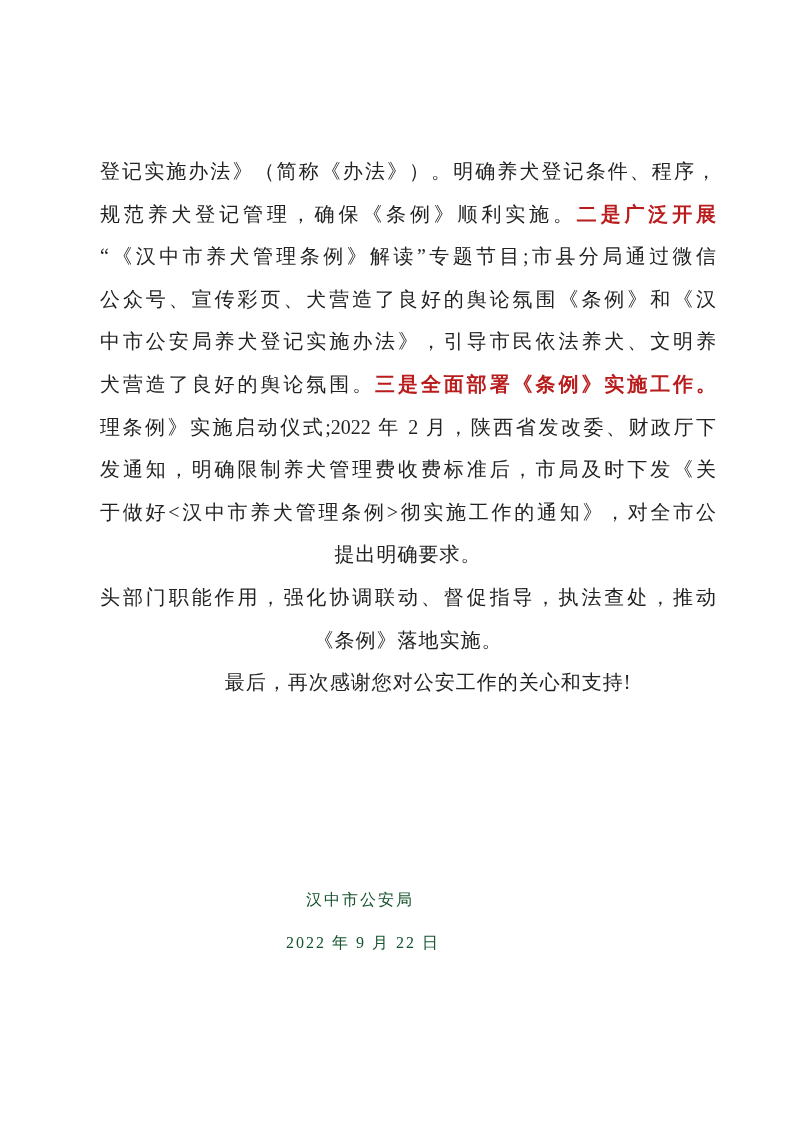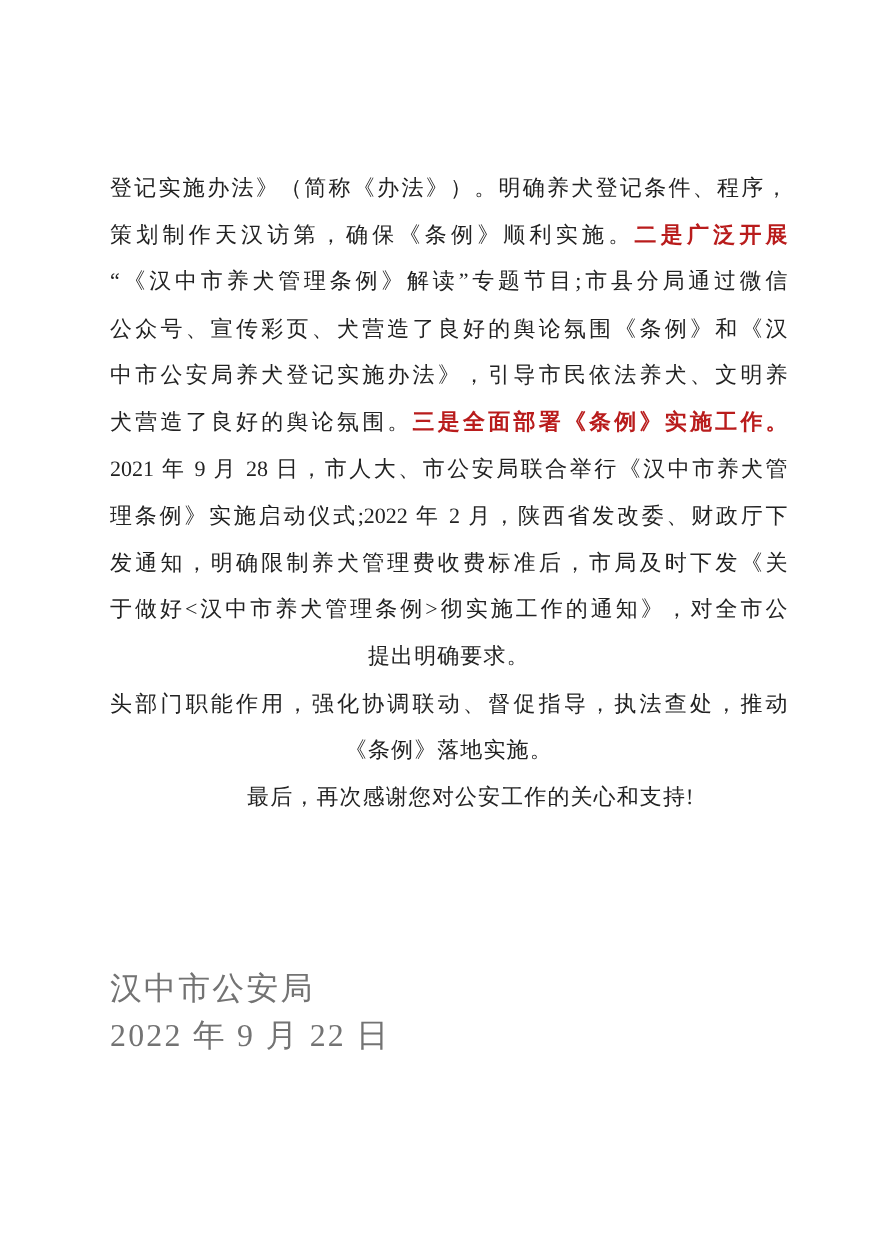--- a/index.html
+++ b/index.html
@@ -41,41 +41,40 @@
   }
   .seg.bold {
     font-weight: 700;
     color: #b91c1c;
   }
   .signature {
     position: absolute;
     left: 100px;
     top: 878px;
     width: 616px;
-    font-size: 29px;
+    font-size: 16px;
     line-height: 43px;
-    color: #737373;
-    text-align: left;
+    color: #14532d;
+    text-align: center;
     letter-spacing: 2px;
   }
   .sig-org  { padding-right: 96px; }
   .sig-date { padding-right: 90px; }
 </style>
 </head>
 <body>
 
 <div class="page">
   <div class="doc-body">
       <div class="line fill"><span class="seg">登记实施办法》（简称《办法》）。明确养犬登记条件、程序，</span></div>
-      <div class="line fill"><span class="seg">策划制作天汉访第，确保《条例》顺利实施。</span><span class="seg bold">二是广泛开展</span></div>
+      <div class="line fill"><span class="seg">规范养犬登记管理，确保《条例》顺利实施。</span><span class="seg bold">二是广泛开展</span></div>
       <div class="line fill"><span class="seg">“《汉中市养犬管理条例》解读”专题节目;市县分局通过微信</span></div>
       <div class="line fill"><span class="seg">公众号、宣传彩页、犬营造了良好的舆论氛围《条例》和《汉</span></div>
       <div class="line fill"><span class="seg">中市公安局养犬登记实施办法》，引导市民依法养犬、文明养</span></div>
       <div class="line fill"><span class="seg">犬营造了良好的舆论氛围。</span><span class="seg bold">三是全面部署《条例》实施工作。</span></div>
-      <div class="line fill"><span class="seg">2021 年 9 月 28 日，市人大、市公安局联合举行《汉中市养犬管</span></div>
       <div class="line fill"><span class="seg">理条例》实施启动仪式;2022 年 2 月，陕西省发改委、财政厅下</span></div>
       <div class="line fill"><span class="seg">发通知，明确限制养犬管理费收费标准后，市局及时下发《关</span></div>
       <div class="line fill"><span class="seg">于做好&lt;汉中市养犬管理条例&gt;彻实施工作的通知》，对全市公</span></div>
       <div class="line left"><span class="seg">提出明确要求。</span></div>
       <div class="line fill"><span class="seg">头部门职能作用，强化协调联动、督促指导，执法查处，推动</span></div>
       <div class="line left"><span class="seg">《条例》落地实施。</span></div>
       <div class="line left indent"><span class="seg">最后，再次感谢您对公安工作的关心和支持!</span></div>
     </div>
   <div class="signature">
     <div class="sig-org">汉中市公安局</div>

